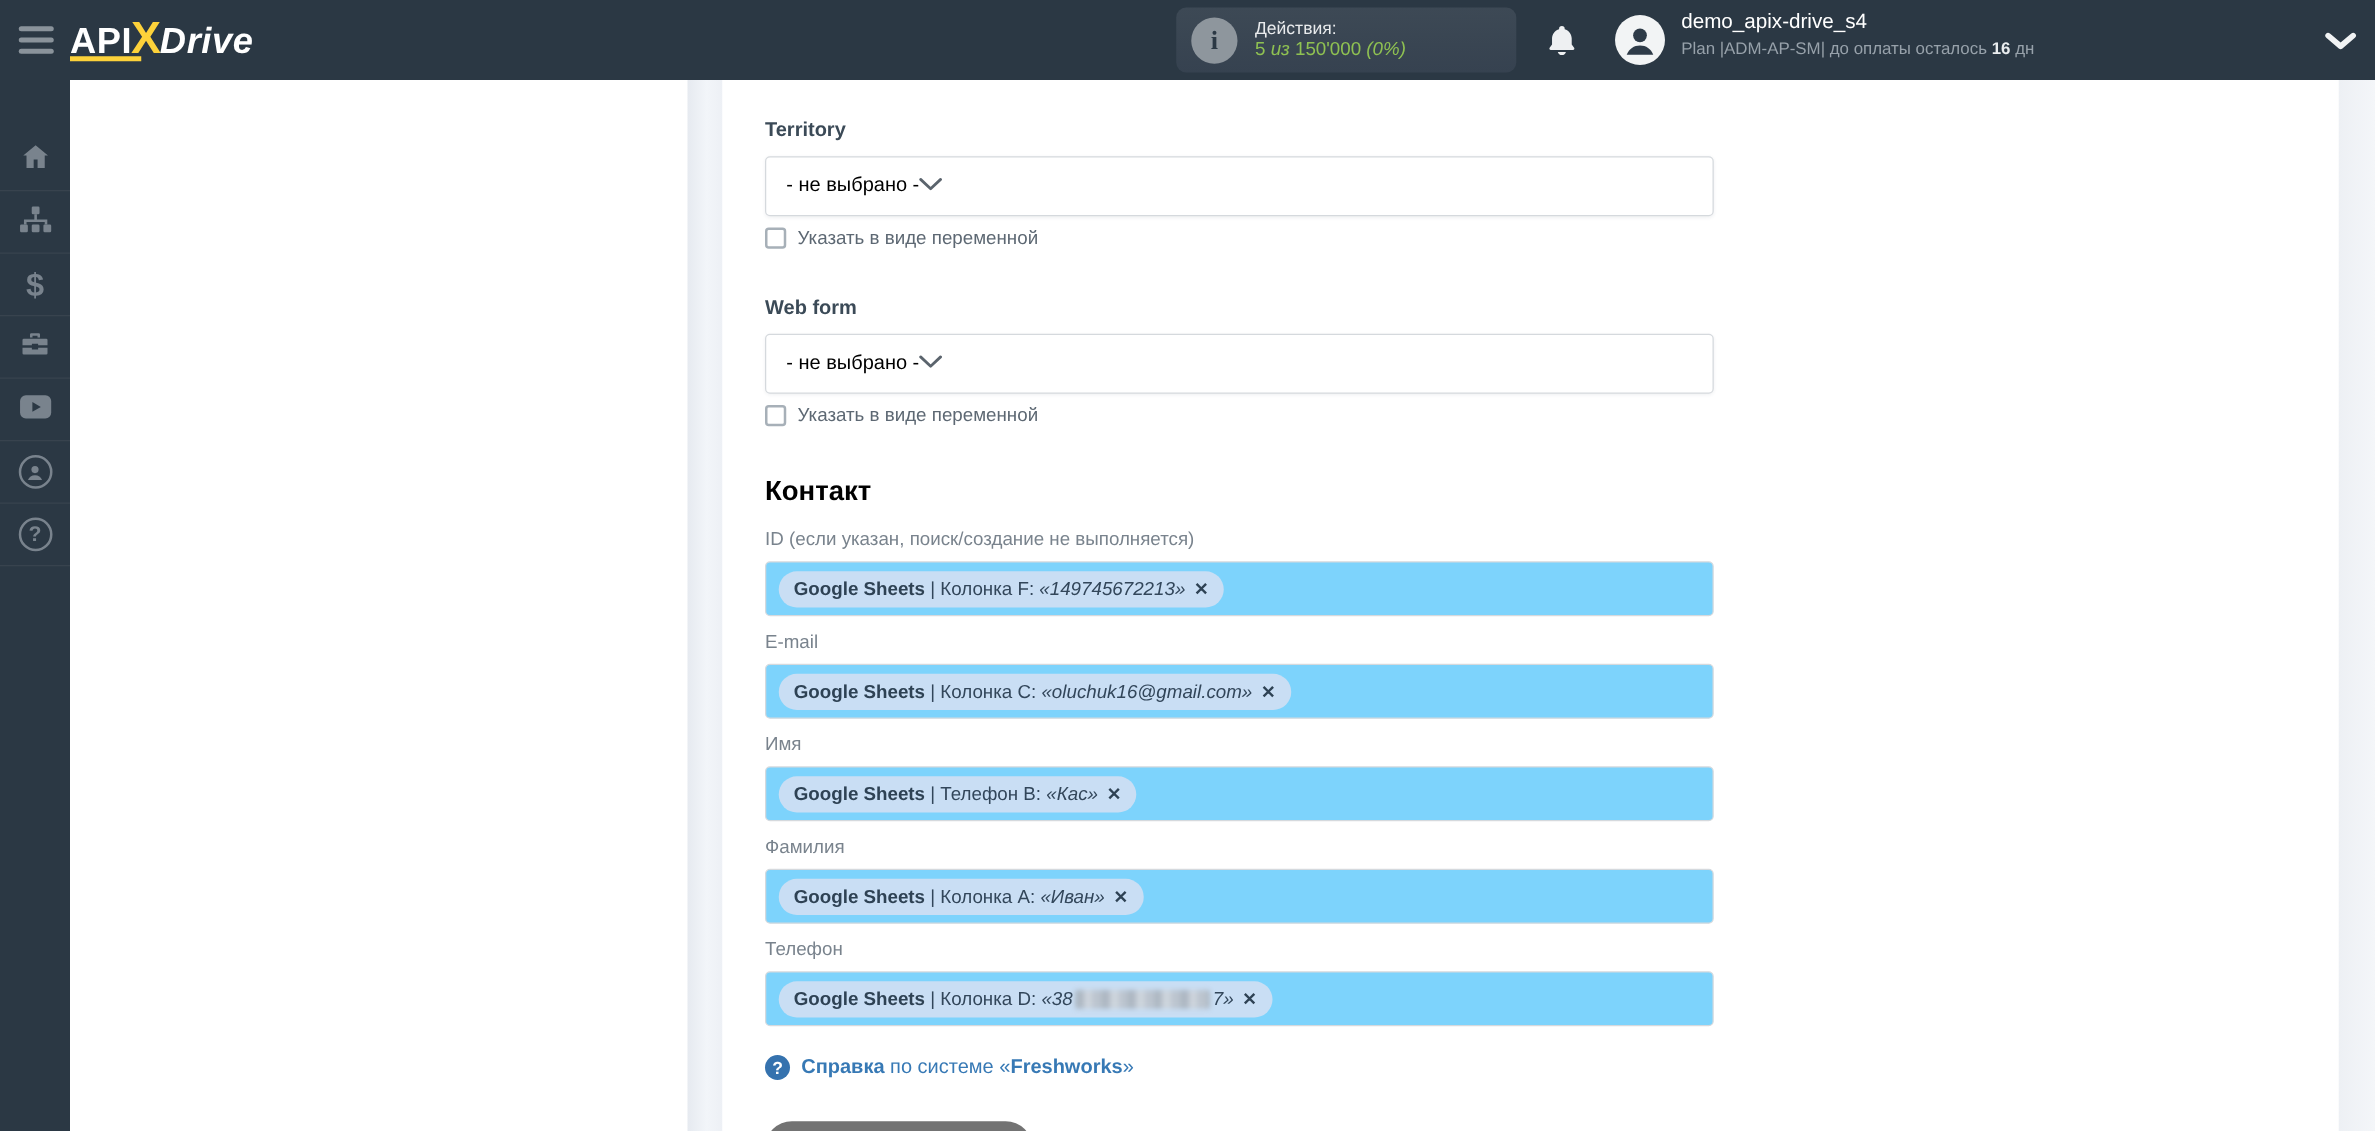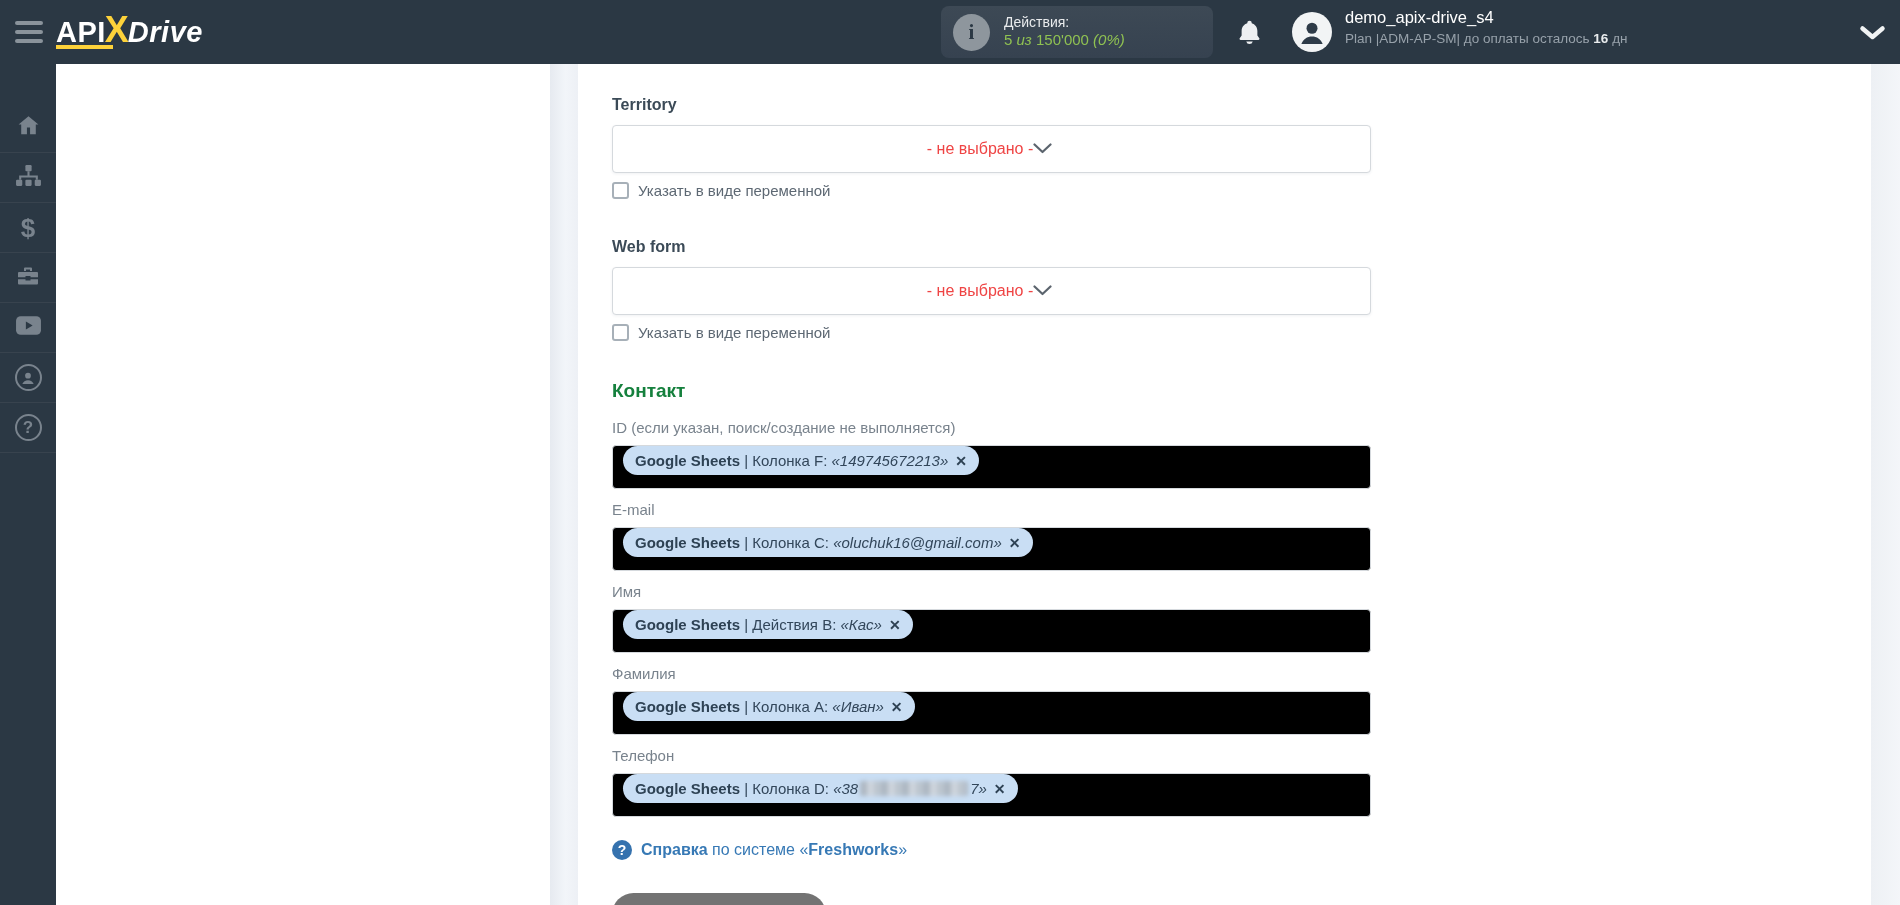--- a/index.html
+++ b/index.html
@@ -50,29 +50,29 @@
   .left-panel { width:494px; background:#ffffff; flex:none; }
   .v-strip { width:28px; flex:none; background:linear-gradient(90deg,#e6eaf0,#f2f5f9 55%,#edf0f5); }
   .right-strip { width:29px; flex:none; background:linear-gradient(90deg,#edf0f4,#f4f6f9); }
   .main { flex:1; background:#ffffff; padding:4px 0 0 34px; }
 
   
   .form { width:759px; }
   .sel-group { margin-bottom:39px;margin-top:28px; }
   .sel-label { font-size:16px; font-weight:bold; color:#3b4a57; margin-bottom:11px; }
   .dropdown { width:759px; height:48px; border:1px solid #d5d9dd; border-radius:4px; background:#fff;
-    box-shadow:0 1px 3px rgba(40,60,80,.07); display:flex; align-items:center; justify-content:center;
-    padding:0 20px 0 16px; font-size:16px; color:#ef4444; cursor:pointer; }
+    box-shadow:0 1px 3px rgba(40,60,80,.07); display:flex; align-items:center; justify-content:flex-start;
+    padding:0 20px 0 16px; font-size:16px; color:#000000; cursor:pointer; }
   .checkbox-row { display:flex; align-items:center; gap:9px; margin-top:9px; font-size:15px; color:#5d6873; cursor:pointer; }
   .checkbox { width:17px; height:17px; border:2px solid #a7b0b8; border-radius:3px; background:#fff; flex:none; }
 
-  .section-title { font-size:19px; font-weight:bold; color:#15803d; margin-bottom:17px; }
+  .section-title { font-size:22px; font-weight:bold; color:#000000; margin-bottom:17px; }
   .field-label { font-size:15px; color:#79838d; margin-bottom:9px; }
-  .field-input { width:759px; height:44px; border:1px solid #d5d9dd; border-radius:4px; background:#000000;
-    display:flex; padding-left:10px; margin-bottom:12px; cursor:text; }
+  .field-input { width:759px; height:44px; border:1px solid #d5d9dd; border-radius:4px; background:#7dd3fc;
+    display:flex; align-items:center; padding-left:10px; margin-bottom:12px; cursor:text; }
   .tag { display:inline-flex; align-items:center; background:#c9def4; border-radius:15px; height:29px;
     padding:0 12px; font-size:15px; color:#32465a; white-space:pre; }
   .tag .src { font-weight:bold; color:#2e4254; }
   .tag .val { font-style:italic; }
   .tag .x { font-weight:bold; margin-left:7px; cursor:pointer; color:#2e4254; font-size:14px; }
   .blur-box { display:inline-block; width:108px; height:15px; margin:0 2px; vertical-align:-2px; border-radius:2px;
     background:repeating-linear-gradient(90deg,#aeb8c3 0 7px,#cdd4dc 7px 14px,#bcc5cf 14px 21px);
     filter:blur(2px); }
 
   .help-row { display:flex; align-items:center; gap:9px; margin-top:23px; cursor:pointer; width:max-content; }
@@ -215,21 +215,21 @@
         <span class="tag"><span class="src">Google Sheets</span><span> | </span><span>Колонка F: </span><span class="val">«149745672213»</span><span class="x">✕</span></span>
       </div>
 
       <div class="field-label">E-mail</div>
       <div class="field-input">
         <span class="tag"><span class="src">Google Sheets</span><span> | </span><span>Колонка C: </span><span class="val">«oluchuk16@gmail.com»</span><span class="x">✕</span></span>
       </div>
 
       <div class="field-label">Имя</div>
       <div class="field-input">
-        <span class="tag"><span class="src">Google Sheets</span><span> | </span><span>Действия B: </span><span class="val">«Кас»</span><span class="x">✕</span></span>
+        <span class="tag"><span class="src">Google Sheets</span><span> | </span><span>Телефон B: </span><span class="val">«Кас»</span><span class="x">✕</span></span>
       </div>
 
       <div class="field-label">Фамилия</div>
       <div class="field-input">
         <span class="tag"><span class="src">Google Sheets</span><span> | </span><span>Колонка A: </span><span class="val">«Иван»</span><span class="x">✕</span></span>
       </div>
 
       <div class="field-label">Телефон</div>
       <div class="field-input">
         <span class="tag"><span class="src">Google Sheets</span><span> | </span><span>Колонка D: </span><span class="val">«38</span><span class="blur-box"></span><span class="val">7»</span><span class="x">✕</span></span>

